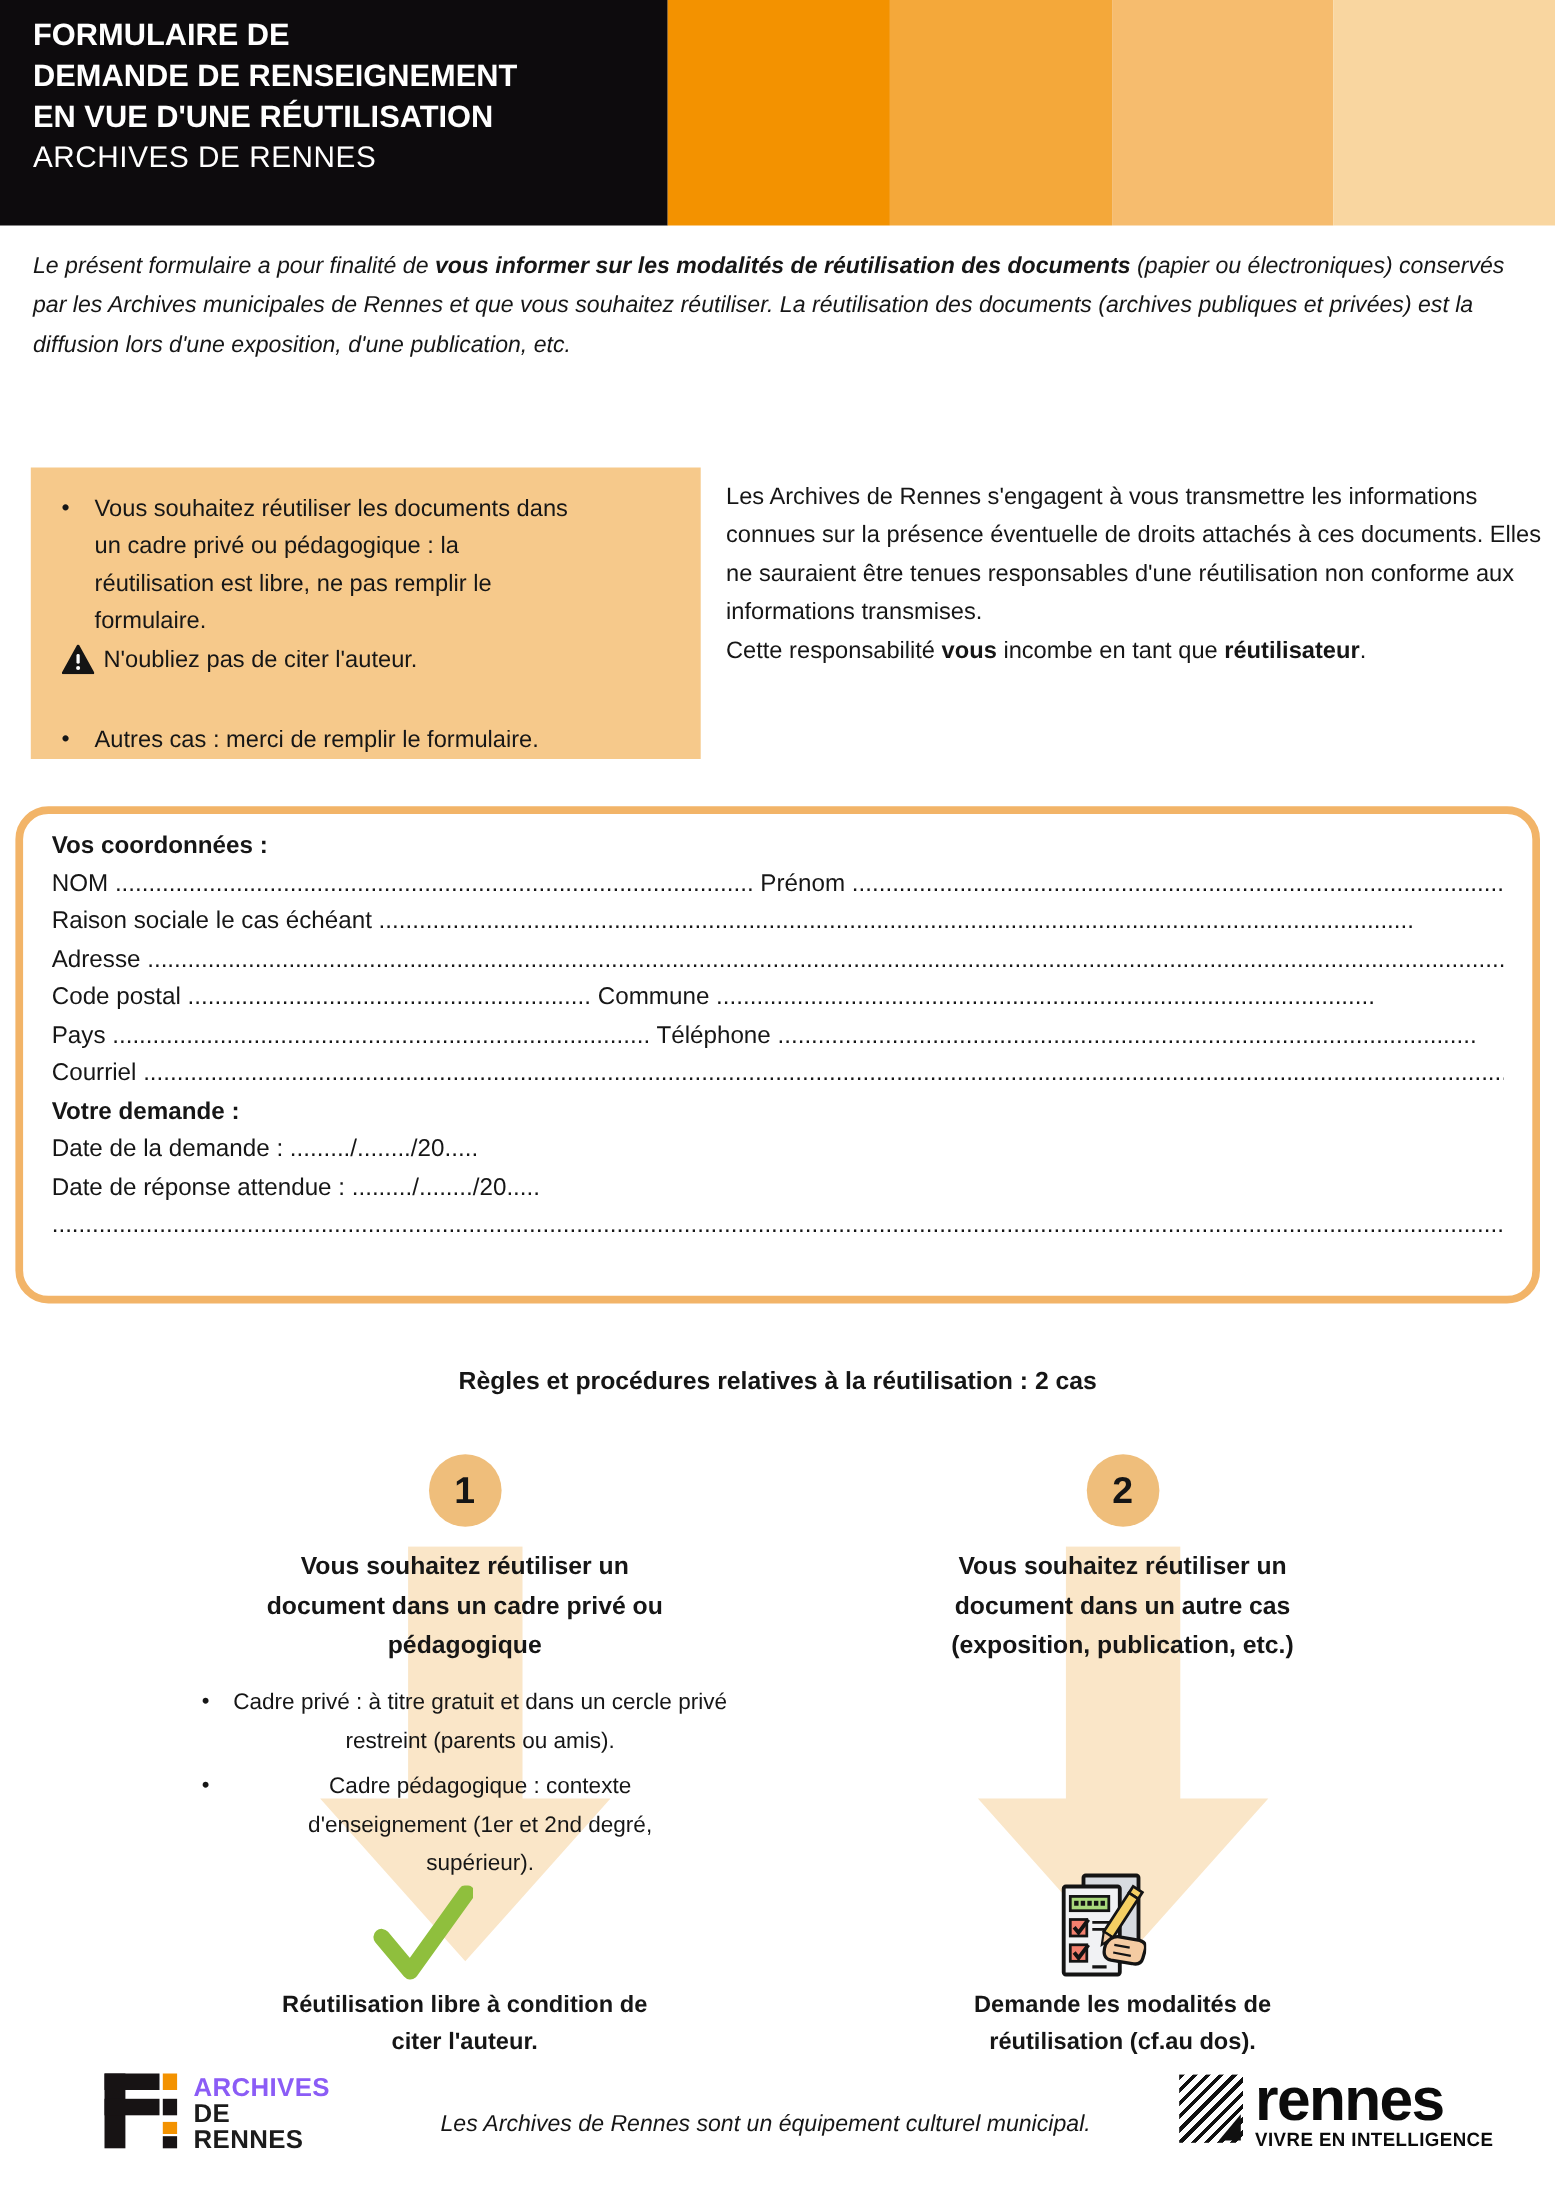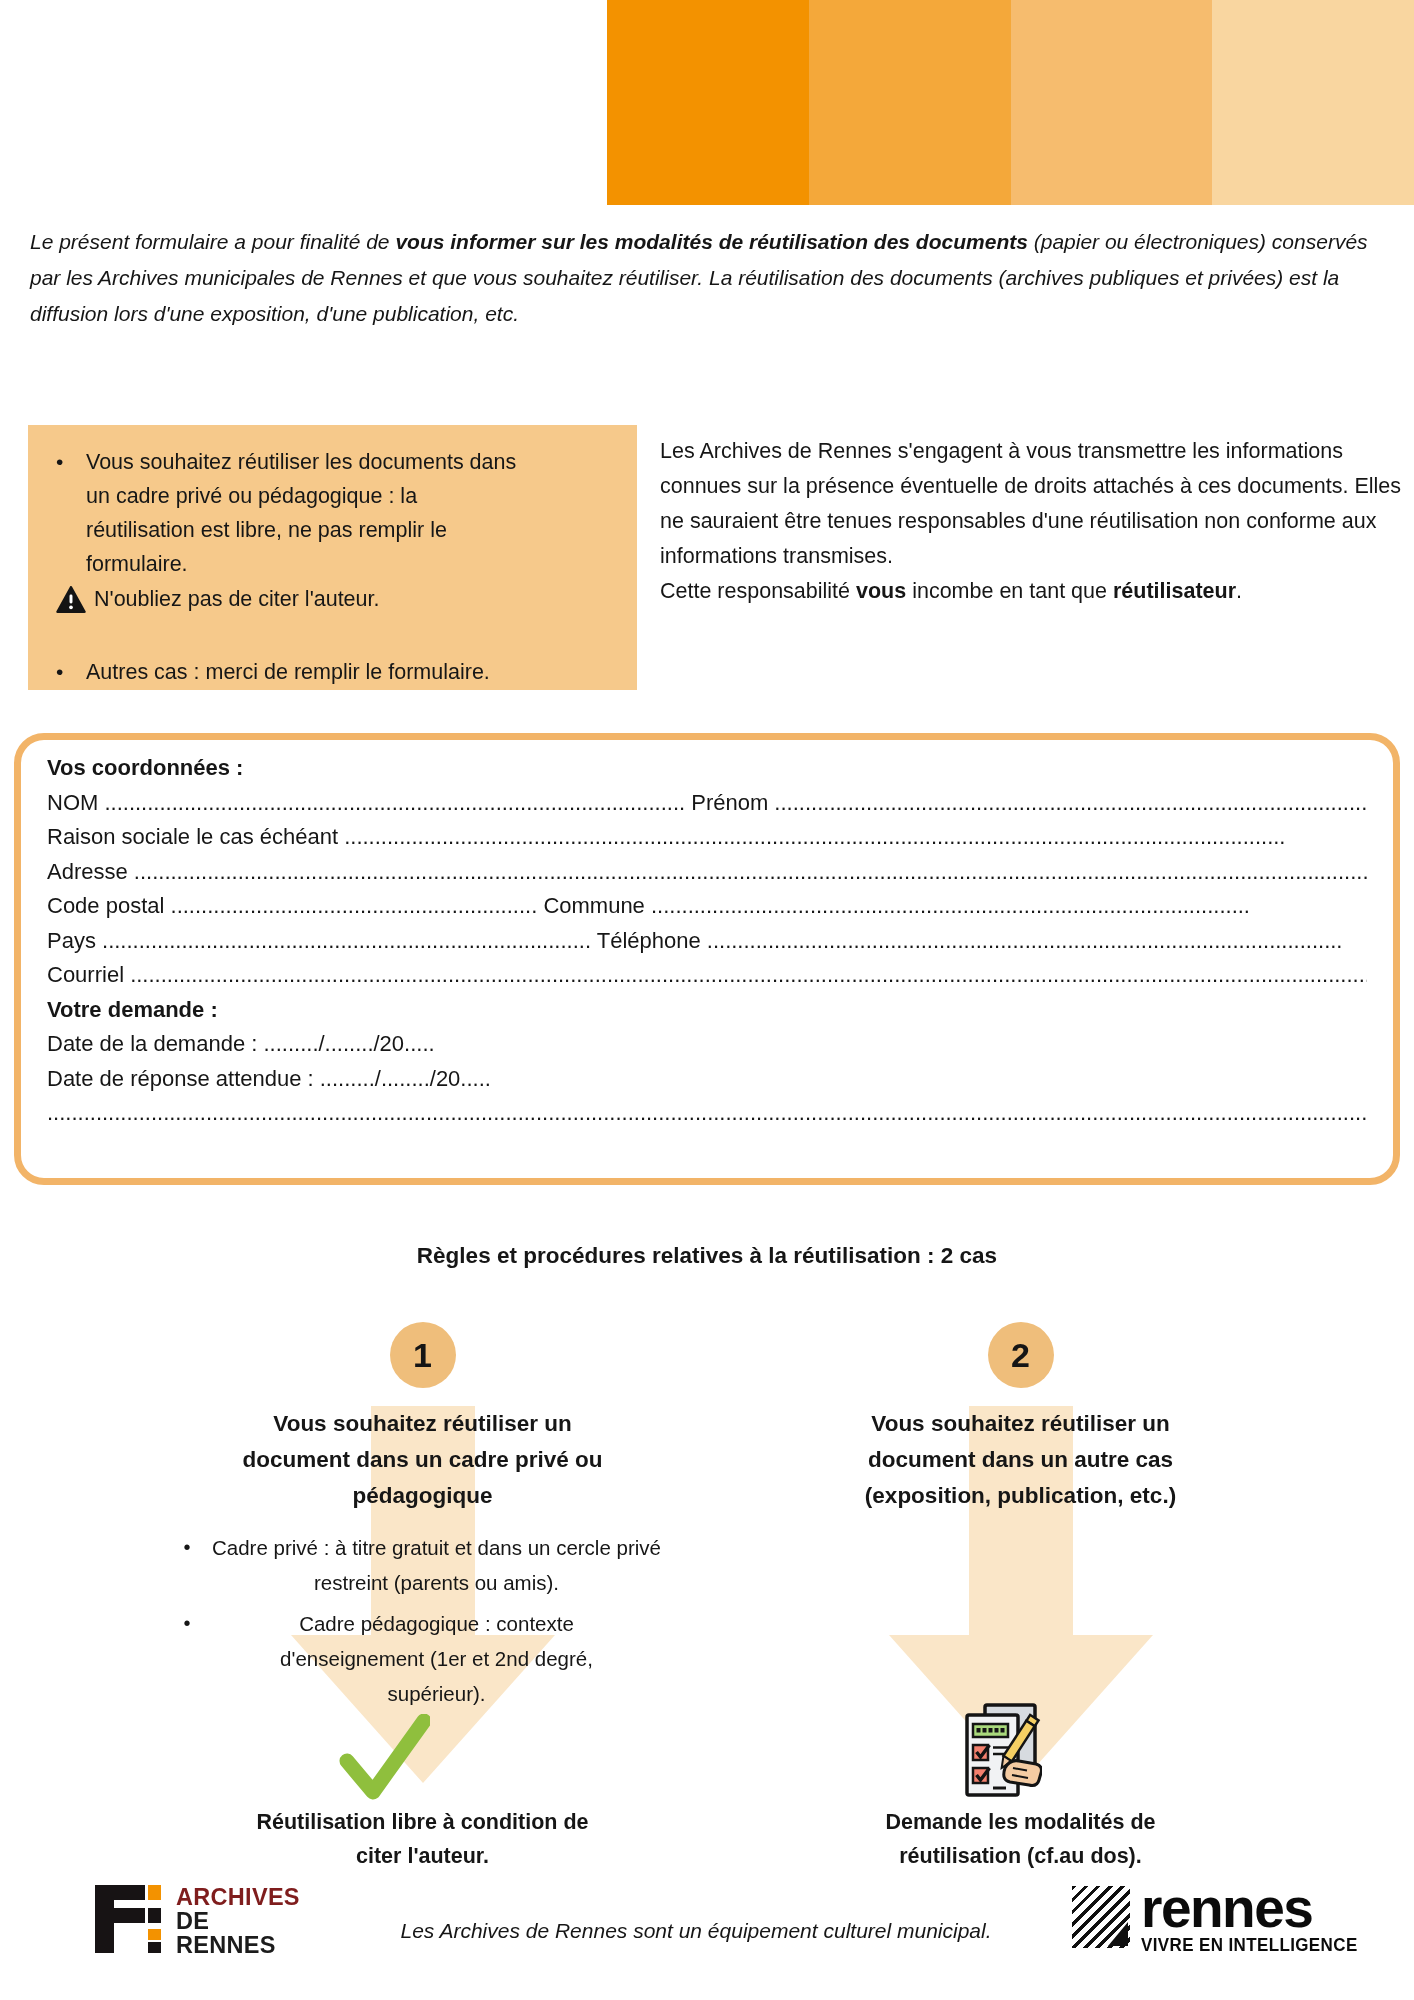--- a/index.html
+++ b/index.html
@@ -63,33 +63,39 @@
   .a-mark{position:relative;width:66px;height:68px;margin-right:15px;flex:none;}
   .a-mark div{position:absolute;}
   .a-bar-left{left:0;top:0;width:19px;height:68px;background:#171314;}
   .a-arm-top{left:0;top:0;width:50px;height:15px;background:#171314;}
   .a-arm-mid{left:0;top:23px;width:50px;height:15px;background:#171314;}
   .a-sq-o1{left:53px;top:0;width:13px;height:15px;background:#F39200;}
   .a-sq-b1{left:53px;top:23px;width:13px;height:15px;background:#171314;}
   .a-sq-o2{left:53px;top:44px;width:13px;height:11px;background:#F39200;}
   .a-sq-b2{left:53px;top:57px;width:13px;height:11px;background:#171314;}
   .a-text{font-weight:bold;font-size:23.5px;line-height:24px;letter-spacing:0.3px;color:#1c1c1c;}
-  .a-orange{color:#7f1d1d;}
+  .a-orange{color:#8b5cf6;}
   .f-center{position:absolute;left:326px;top:1919px;width:740px;text-align:center;font-style:italic;font-size:21px;}
   .f-rennes{position:absolute;left:1072px;top:1886px;display:flex;align-items:flex-start;}
   .r-hatch{position:relative;width:58px;height:62px;margin-right:11px;flex:none;background:repeating-linear-gradient(135deg,#101010 0 3.5px,#ffffff 3.5px 8.5px);}
   .r-hatch::after{content:"";position:absolute;right:2px;bottom:2px;width:0;height:0;border-left:20px solid transparent;border-bottom:24px solid #101010;}
   .r-name{font-weight:bold;font-size:55px;line-height:44px;letter-spacing:-1.5px;color:#0b0b0b;}
   .r-tag{font-weight:bold;font-size:17.5px;letter-spacing:0.4px;margin-top:5px;color:#0b0b0b;transform:scaleX(0.97);transform-origin:left;}
 </style>
 </head>
 <body>
 
 <div class="page">
 
+  <div class="hdr-black">
+    <div class="hdr-title">FORMULAIRE DE</div>
+    <div class="hdr-title">DEMANDE DE RENSEIGNEMENT</div>
+    <div class="hdr-title">EN VUE D'UNE RÉUTILISATION</div>
+    <div class="hdr-sub">ARCHIVES DE RENNES</div>
+  </div>
   <div class="hdr-blocks">
     <div class="hdr-block"></div>
     <div class="hdr-block"></div>
     <div class="hdr-block"></div>
     <div class="hdr-block"></div>
   </div>
 
   <div class="intro">
     <span>Le présent formulaire a pour finalité de </span><b>vous informer sur les modalités de réutilisation des documents</b><span> (papier ou électroniques) conservés par les Archives municipales de Rennes et que vous souhaitez réutiliser. La réutilisation des documents (archives publiques et privées) est la diffusion lors d'une exposition, d'une publication, etc.</span>
   </div>

